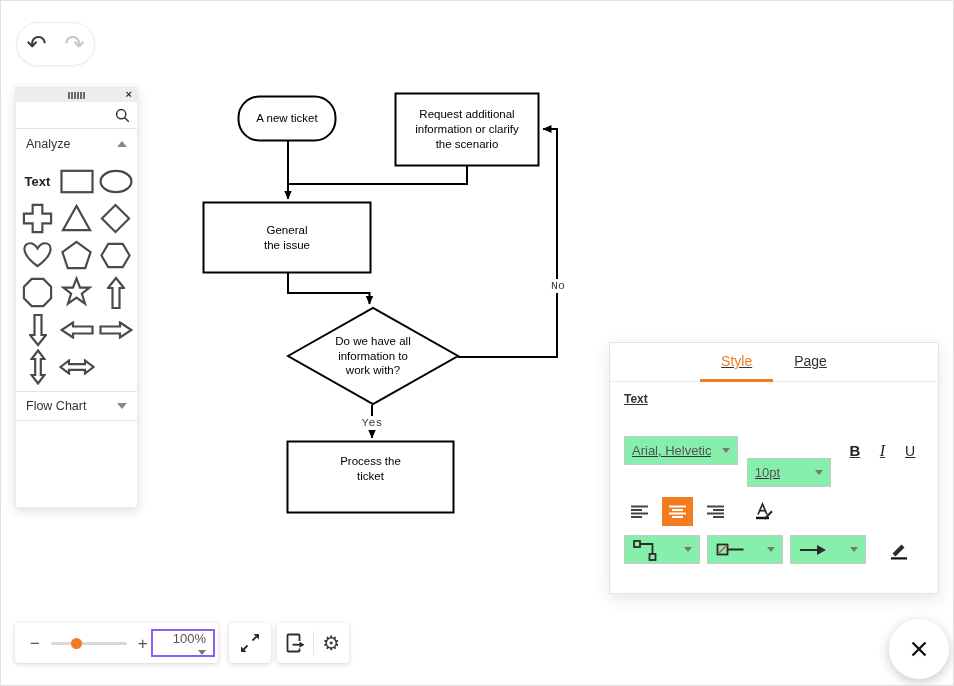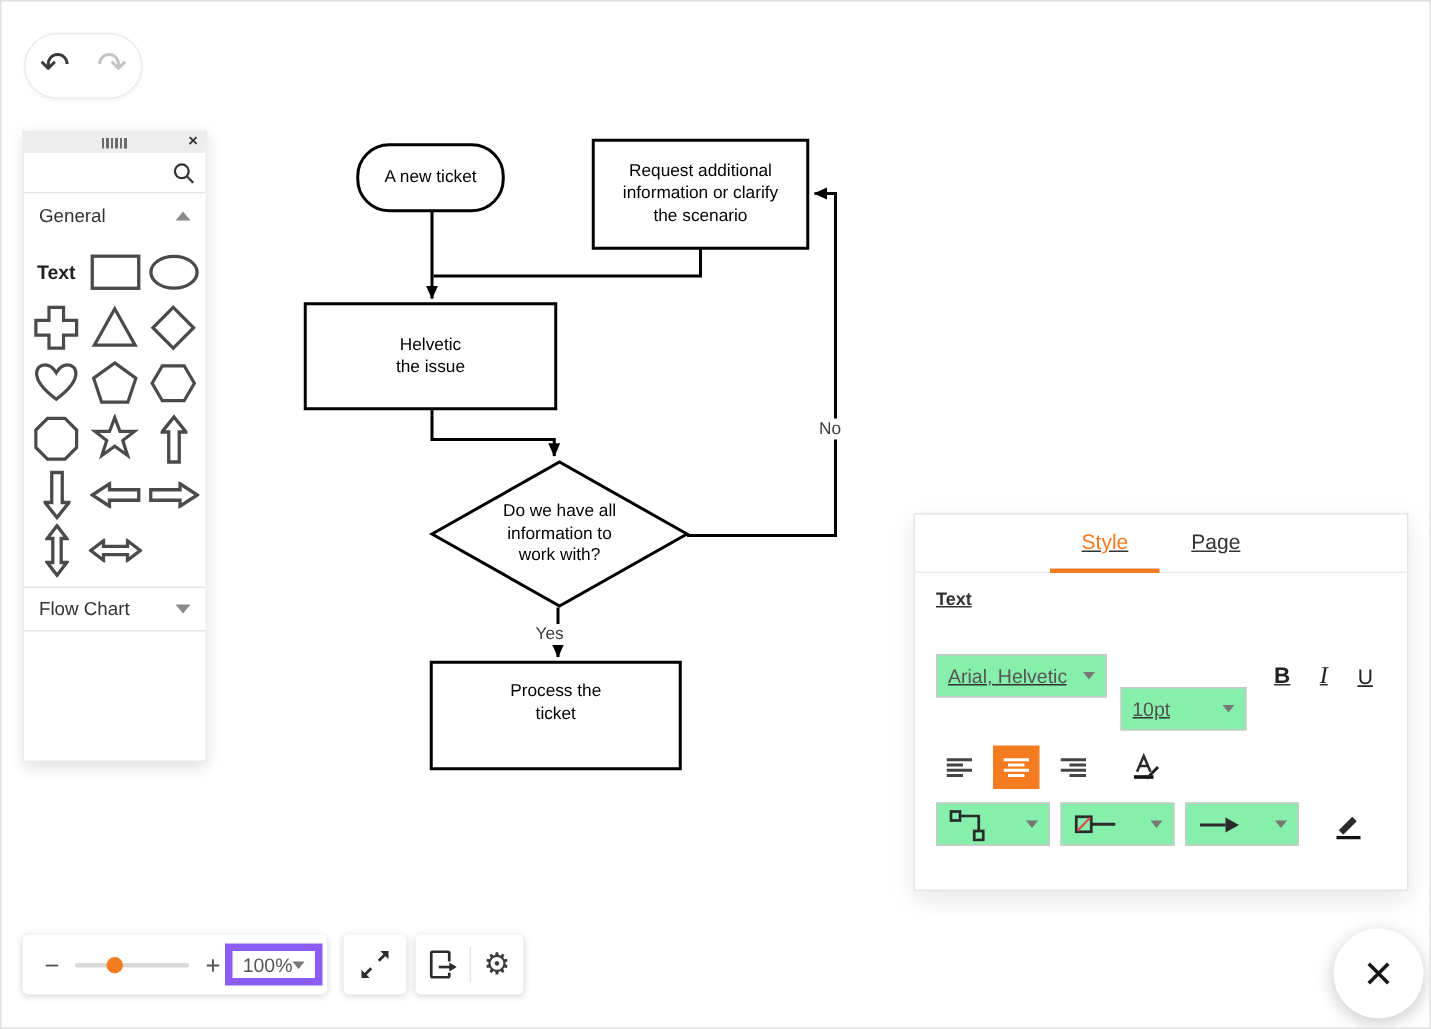--- a/index.html
+++ b/index.html
@@ -53,21 +53,21 @@
     justify-content:center; cursor:pointer; }
   .shape-item svg{ stroke:#4a4a4a; stroke-width:2.2; fill:none; stroke-linejoin:miter; }
   .text-item{ font-weight:700; font-size:13px; color:#1f1f1f; }
 
   
   .canvas-svg{ position:absolute; left:0; top:0; }
   .node-label{ position:absolute; display:flex; align-items:center; justify-content:center;
     text-align:center; font-size:11.5px; line-height:1.3; color:#000;
     white-space:pre-line; pointer-events:none; }
   .conn-label{ position:absolute; font-size:11.5px; color:#3d3d3d; background:#fff;
-    text-align:left; line-height:14px; pointer-events:none; }
+    text-align:center; line-height:14px; pointer-events:none;font-family:Liberation Mono, monospace; }
 
   
   .style-panel{
     position:absolute; left:608px; top:341px; width:330px; height:252px;
     background:#fff; border:1px solid #e4e4e4; box-shadow:0 5px 16px rgba(0,0,0,.10);text-decoration:underline;
   }
   .tabs{ height:39px; display:flex; justify-content:center; border-bottom:1px solid #eaeaea; }
   .tab{ padding:0 21px; display:flex; align-items:center; font-size:14px; color:#333;
     cursor:pointer; border-bottom:3px solid transparent; margin-bottom:-1px; }
   .tab.active{ color:var(--accent); border-bottom-color:var(--accent); }
@@ -103,23 +103,23 @@
     box-shadow:0 1px 5px rgba(0,0,0,.18); }
   .zoom-card{ left:14px; top:622px; width:203px; height:40px;
     display:flex; align-items:center; padding:0 3px 0 12px; }
   .zoom-step{ border:none; background:none; cursor:pointer; padding:0;
     font-size:17px; color:#555; width:16px; line-height:1; }
   .slider{ position:relative; width:79px; height:14px; margin:0 8px; cursor:pointer; }
   .slider .track{ position:absolute; left:0; right:0; top:6px; height:2.5px;
     background:#d8d8d8; border-radius:2px; }
   .slider .thumb{ position:absolute; left:27%; top:1.5px; width:11px; height:11px;
     border-radius:50%; background:var(--accent); }
-  .zoom-select{ margin-left:auto; width:66px; height:28px; border:5px solid #8b5cf6;
-    display:flex; align-items:center; justify-content:space-between; padding:0 7px;
-    cursor:pointer; }
+  .zoom-select{ margin-left:auto; width:66px; height:28px; border:2px solid #8b5cf6;
+    display:flex; align-items:flex-end; justify-content:space-between; padding:0 7px;
+    cursor:pointer;flex-direction:column; }
   .zoom-select .select-text{ font-size:13px; color:#555; }
   .fit-card{ left:228px; top:622px; width:42px; height:40px;
     display:flex; align-items:center; justify-content:center; }
   .misc-card{ left:276px; top:622px; width:72px; height:40px;
     display:flex; align-items:center; }
   .misc-slot{ flex:1; display:flex; align-items:center; justify-content:center;
     border:none; background:none; cursor:pointer; height:100%; padding:0; }
   .v-divider{ width:1px; height:24px; background:#e6e6e6; }
   .gear-glyph{ font-size:20px; color:#3a3a3a; line-height:1; }
   .icon-btn{ border:none; background:none; cursor:pointer; padding:0;
@@ -162,21 +162,21 @@
     <path d="M287 139 L287 198" fill="none" stroke="#000" stroke-width="2" marker-end="url(#arr)"></path>
     <path d="M287 271 L287 292 L368.5 292 L368.5 303" fill="none" stroke="#000" stroke-width="2" marker-end="url(#arr)"></path>
     <path d="M371 404 L371 437" fill="none" stroke="#000" stroke-width="2" marker-end="url(#arr)"></path>
     <path d="M457 356 L556 356 L556 128 L542 128" fill="none" stroke="#000" stroke-width="2" marker-end="url(#arr)"></path>
   </svg>
 
   <div class="node-label" style="left:237px;top:95px;width:98px;height:45px;">A new ticket</div>
   <div class="node-label" style="left:394px;top:92px;width:144px;height:73px;">Request additional
 information or clarify
 the scenario</div>
-  <div class="node-label" style="left:202px;top:201px;width:168px;height:71px;">Helvetic
+  <div class="node-label" style="left:202px;top:201px;width:168px;height:71px;">General
 the issue</div>
   <div class="node-label" style="left:297px;top:317px;width:150px;height:76px;">Do we have all
 information to
 work with?</div>
   <div class="node-label" style="left:286px;top:440px;width:167px;height:56px;">Process the
 ticket</div>
   <span class="conn-label" style="left:356px;top:415px;width:30px;">Yes</span>
   <span class="conn-label" style="left:545px;top:278px;width:24px;">No</span>
 
   <div class="palette">
@@ -185,21 +185,21 @@
       <span class="palette-close">×</span>
     </div>
     <div class="search-row">
       <input class="search-input" type="text" style="">
       <svg width="15" height="15" viewBox="0 0 15 15">
         <circle cx="6.2" cy="6.2" r="4.6" fill="none" stroke="#333" stroke-width="1.5"></circle>
         <line x1="9.7" y1="9.7" x2="13.8" y2="13.8" stroke="#333" stroke-width="1.5"></line>
       </svg>
     </div>
     <div class="section-header">
-      <span>General</span>
+      <span>Analyze</span>
       <span class="caret-up"></span>
     </div>
     <div class="shape-grid">
       <div class="shape-item text-item">Text</div>
       <div class="shape-item">
         <svg width="34" height="25" viewBox="0 0 34 25">
             <rect x="1.5" y="1.8" width="31" height="21.4"></rect>
           </svg>
       </div>
       <div class="shape-item">

